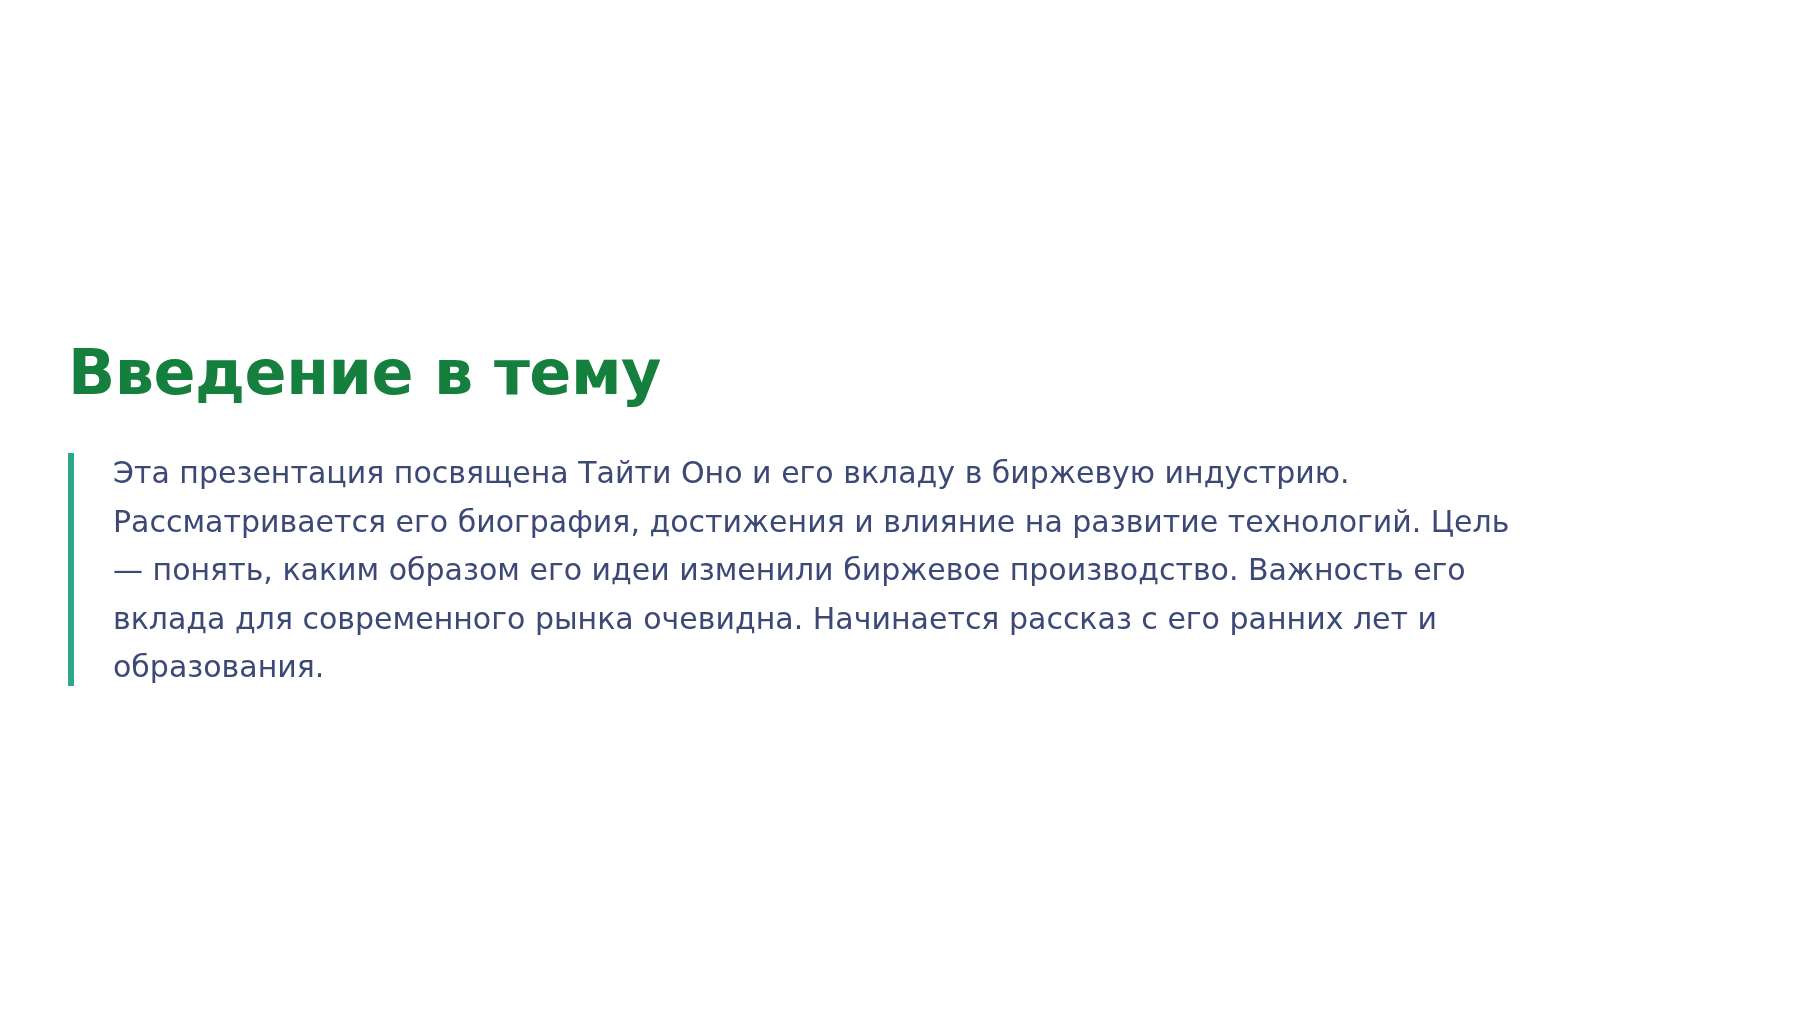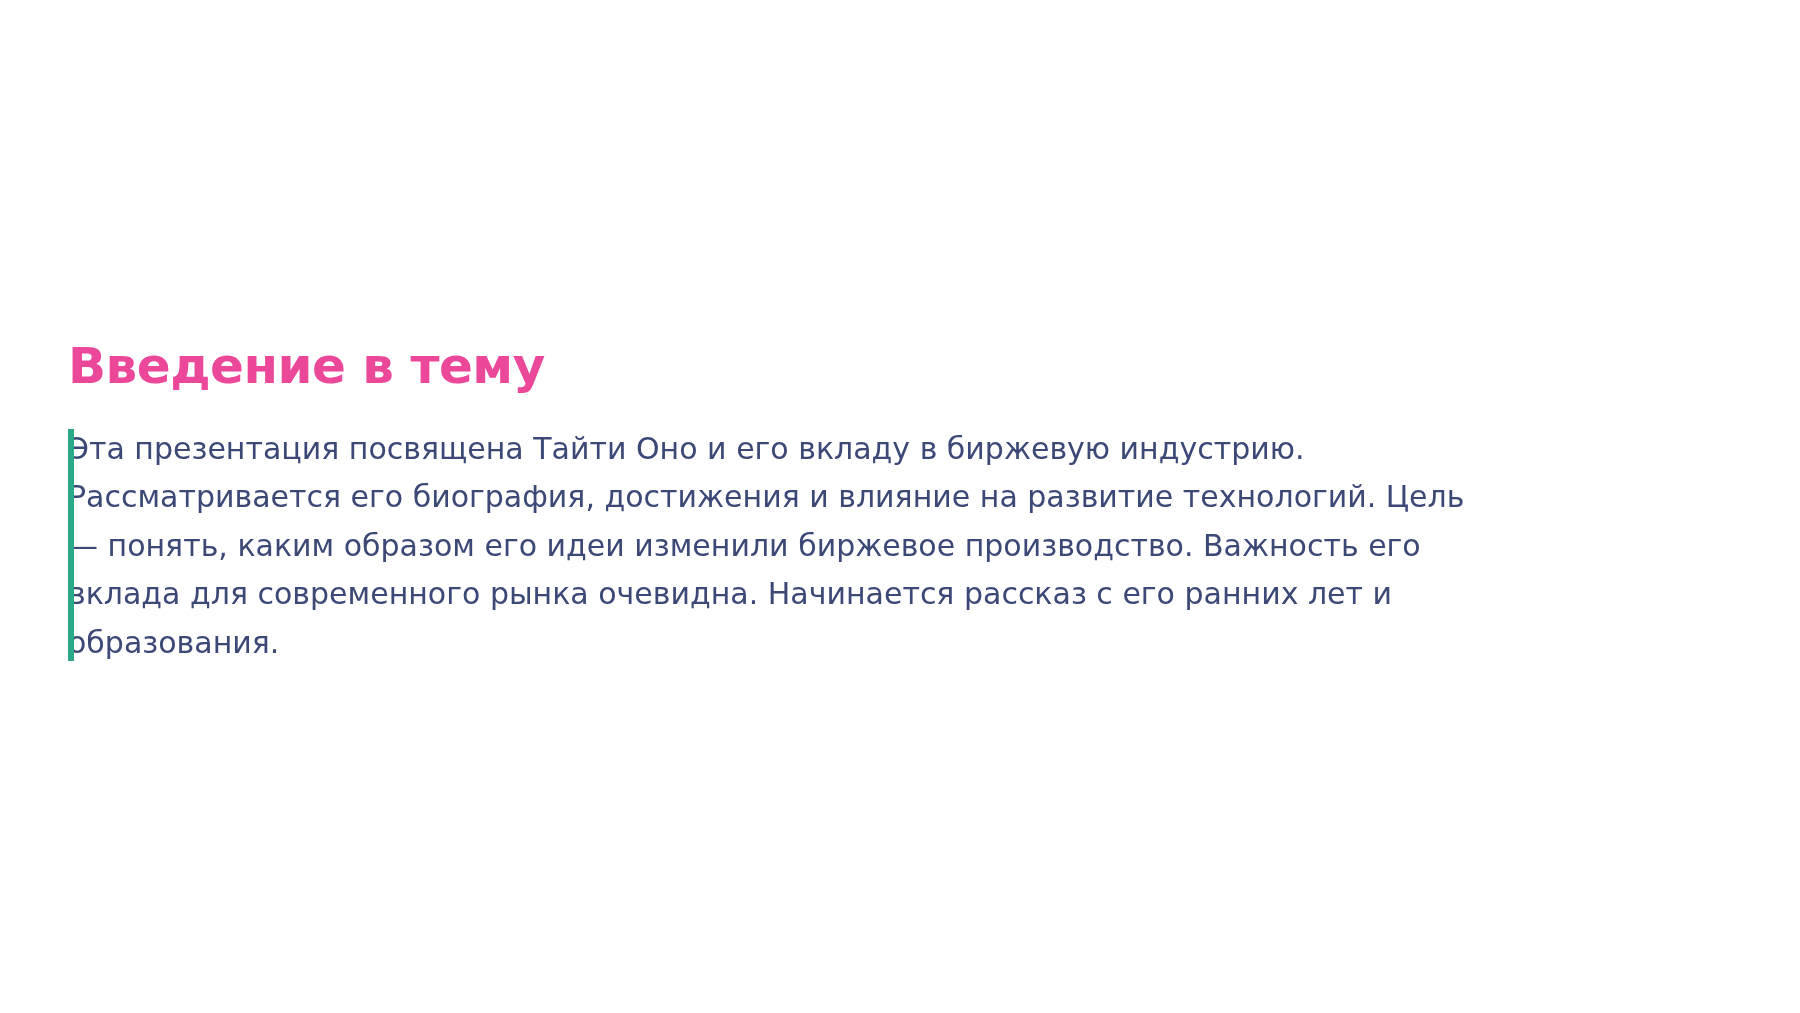--- a/index.html
+++ b/index.html
@@ -24,34 +24,35 @@
   }
 
   .content {
     position: absolute;
     left: 68px;
     top: 340px;
     width: 1700px;
   }
 
   .slide-title {
-    font-size: 50px;
+    font-size: 62px;
     font-weight: 800;
-    color: #ec4899;
+    color: #15803d;
     letter-spacing: -0.5px;
     line-height: 1.05;
-    margin: 0 0 32px 0;
+    margin: 0 0 44px 0;
     padding: 0;
     white-space: nowrap;
     font-family: "DejaVu Sans", "Liberation Sans", sans-serif;
   }
 
   .body-block {
     position: relative;
     display: block;
+    padding-left: 45px;
   }
 
   .accent-bar {
     position: absolute;
     left: 0;
     top: 4px;
     bottom: 6px;
     width: 6px;
     background: #2aa888;
     border-radius: 0;

